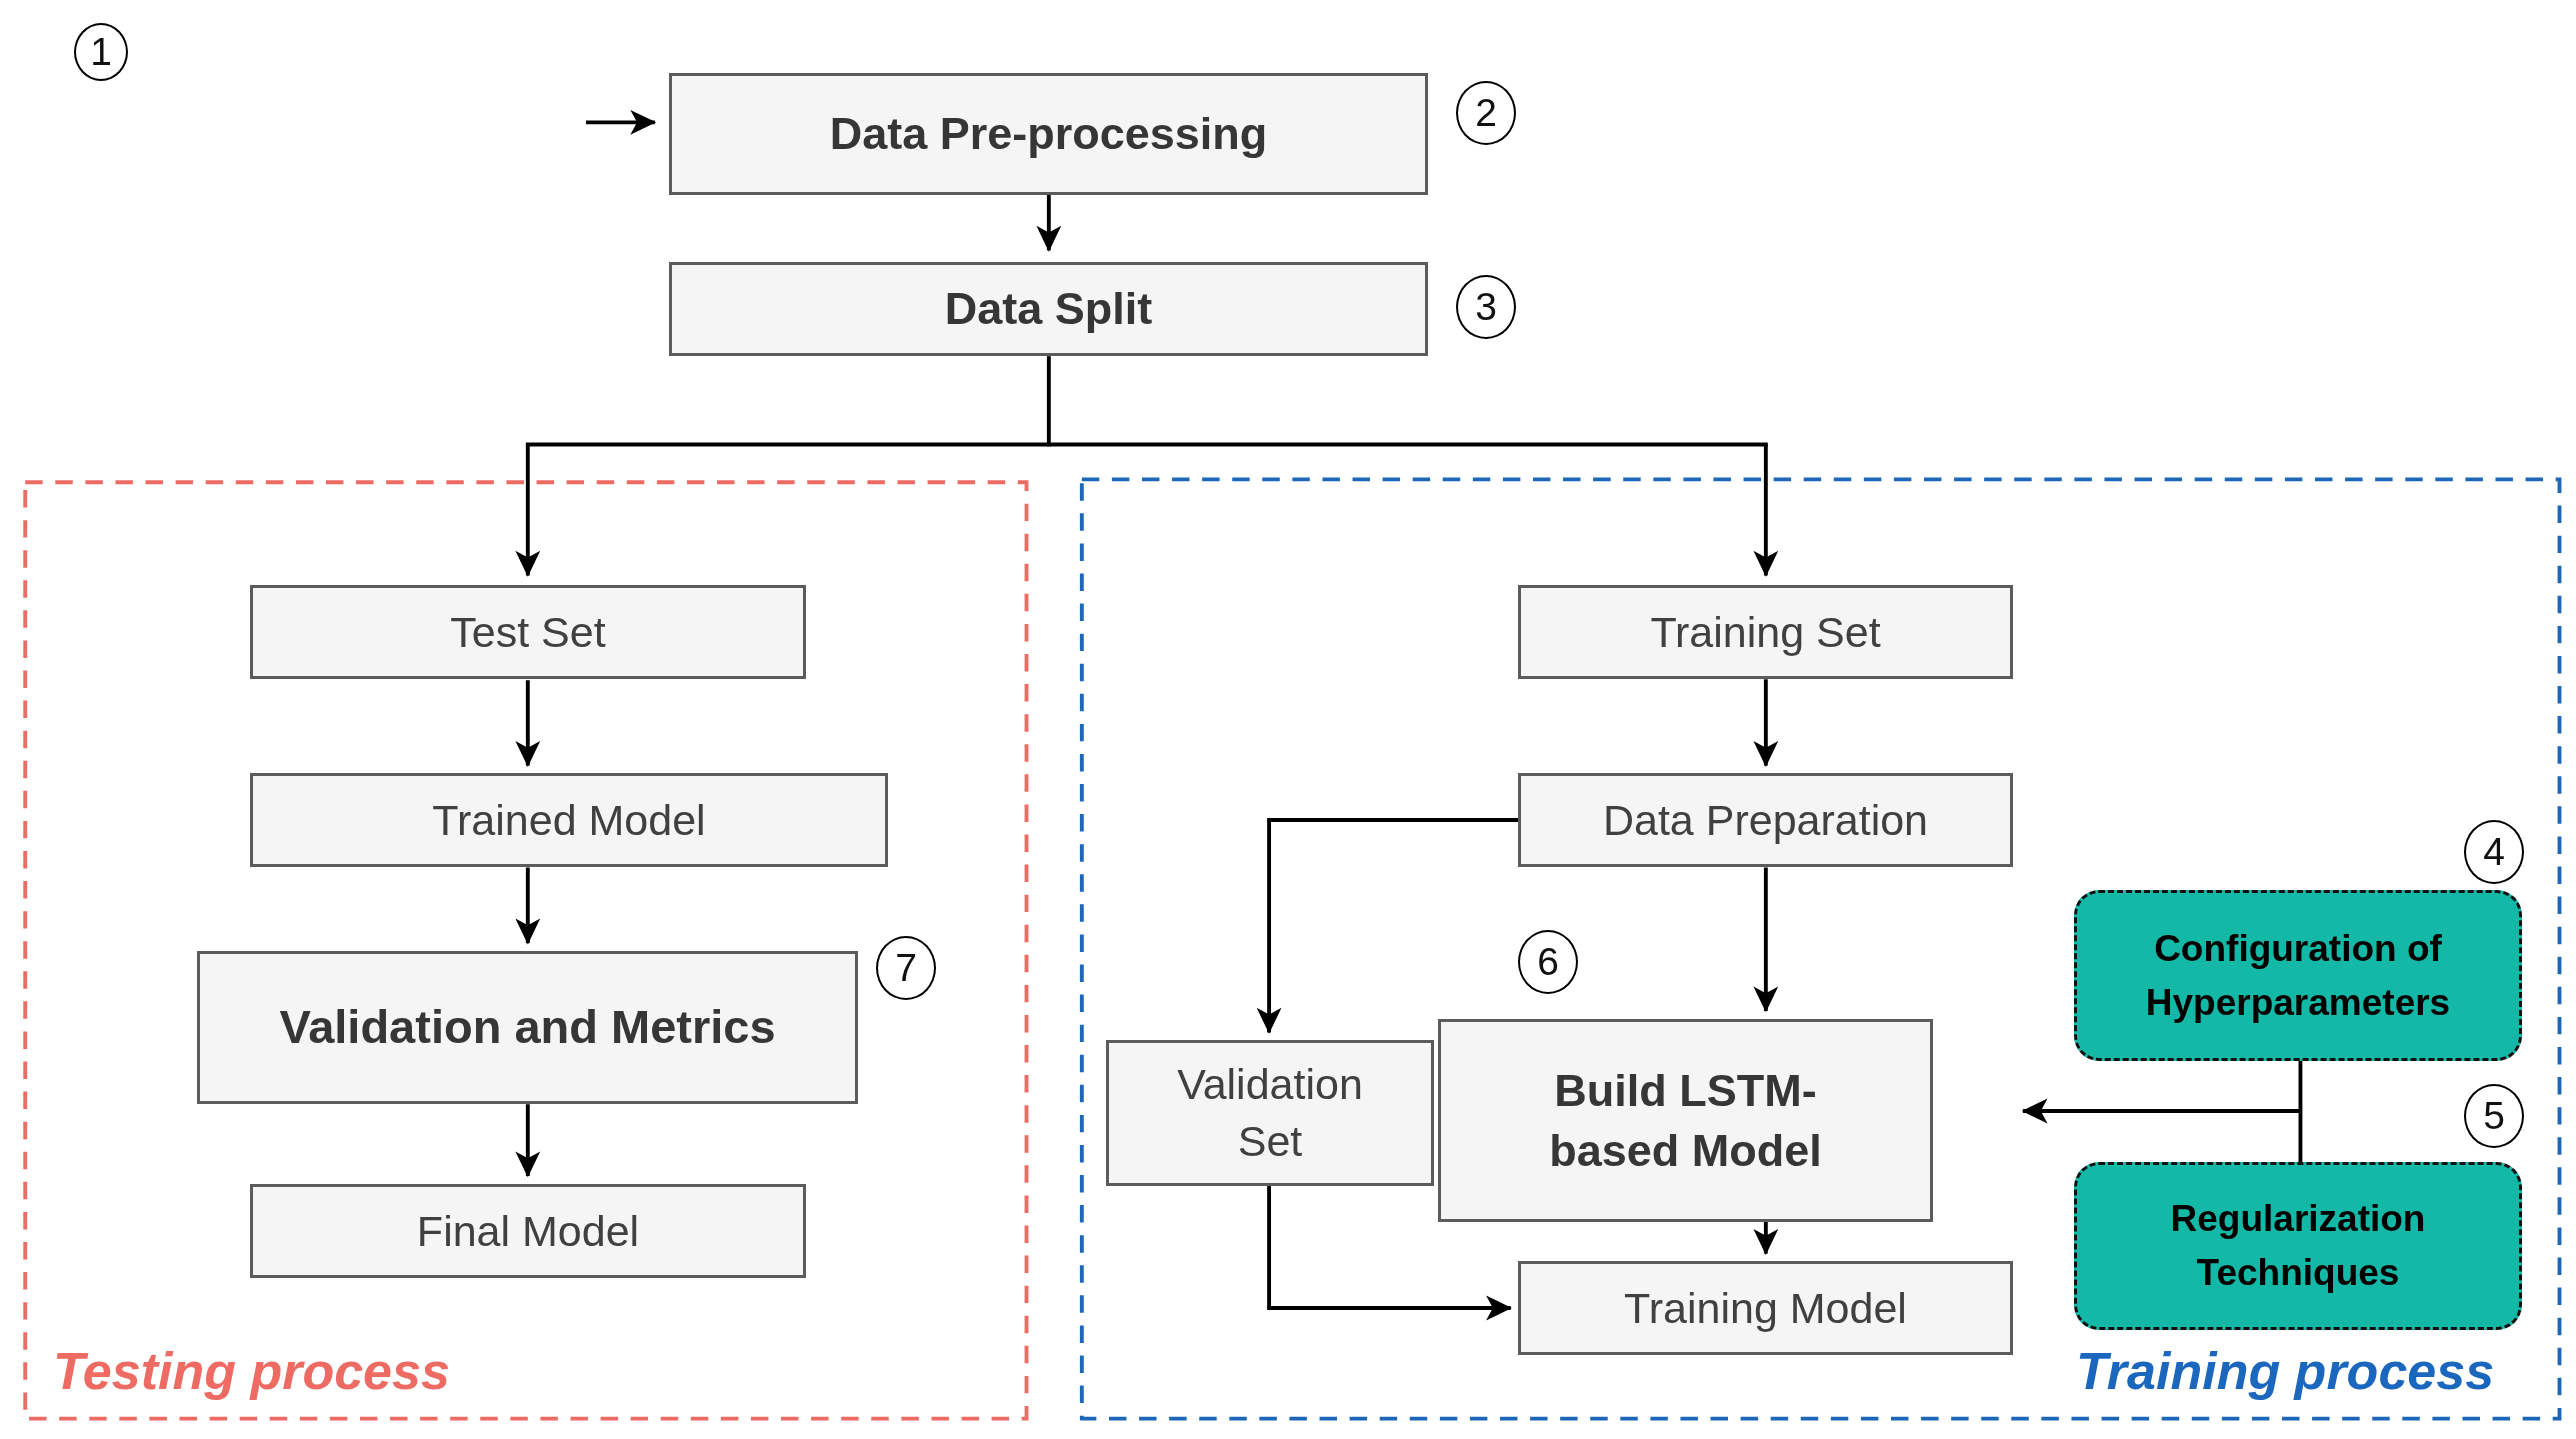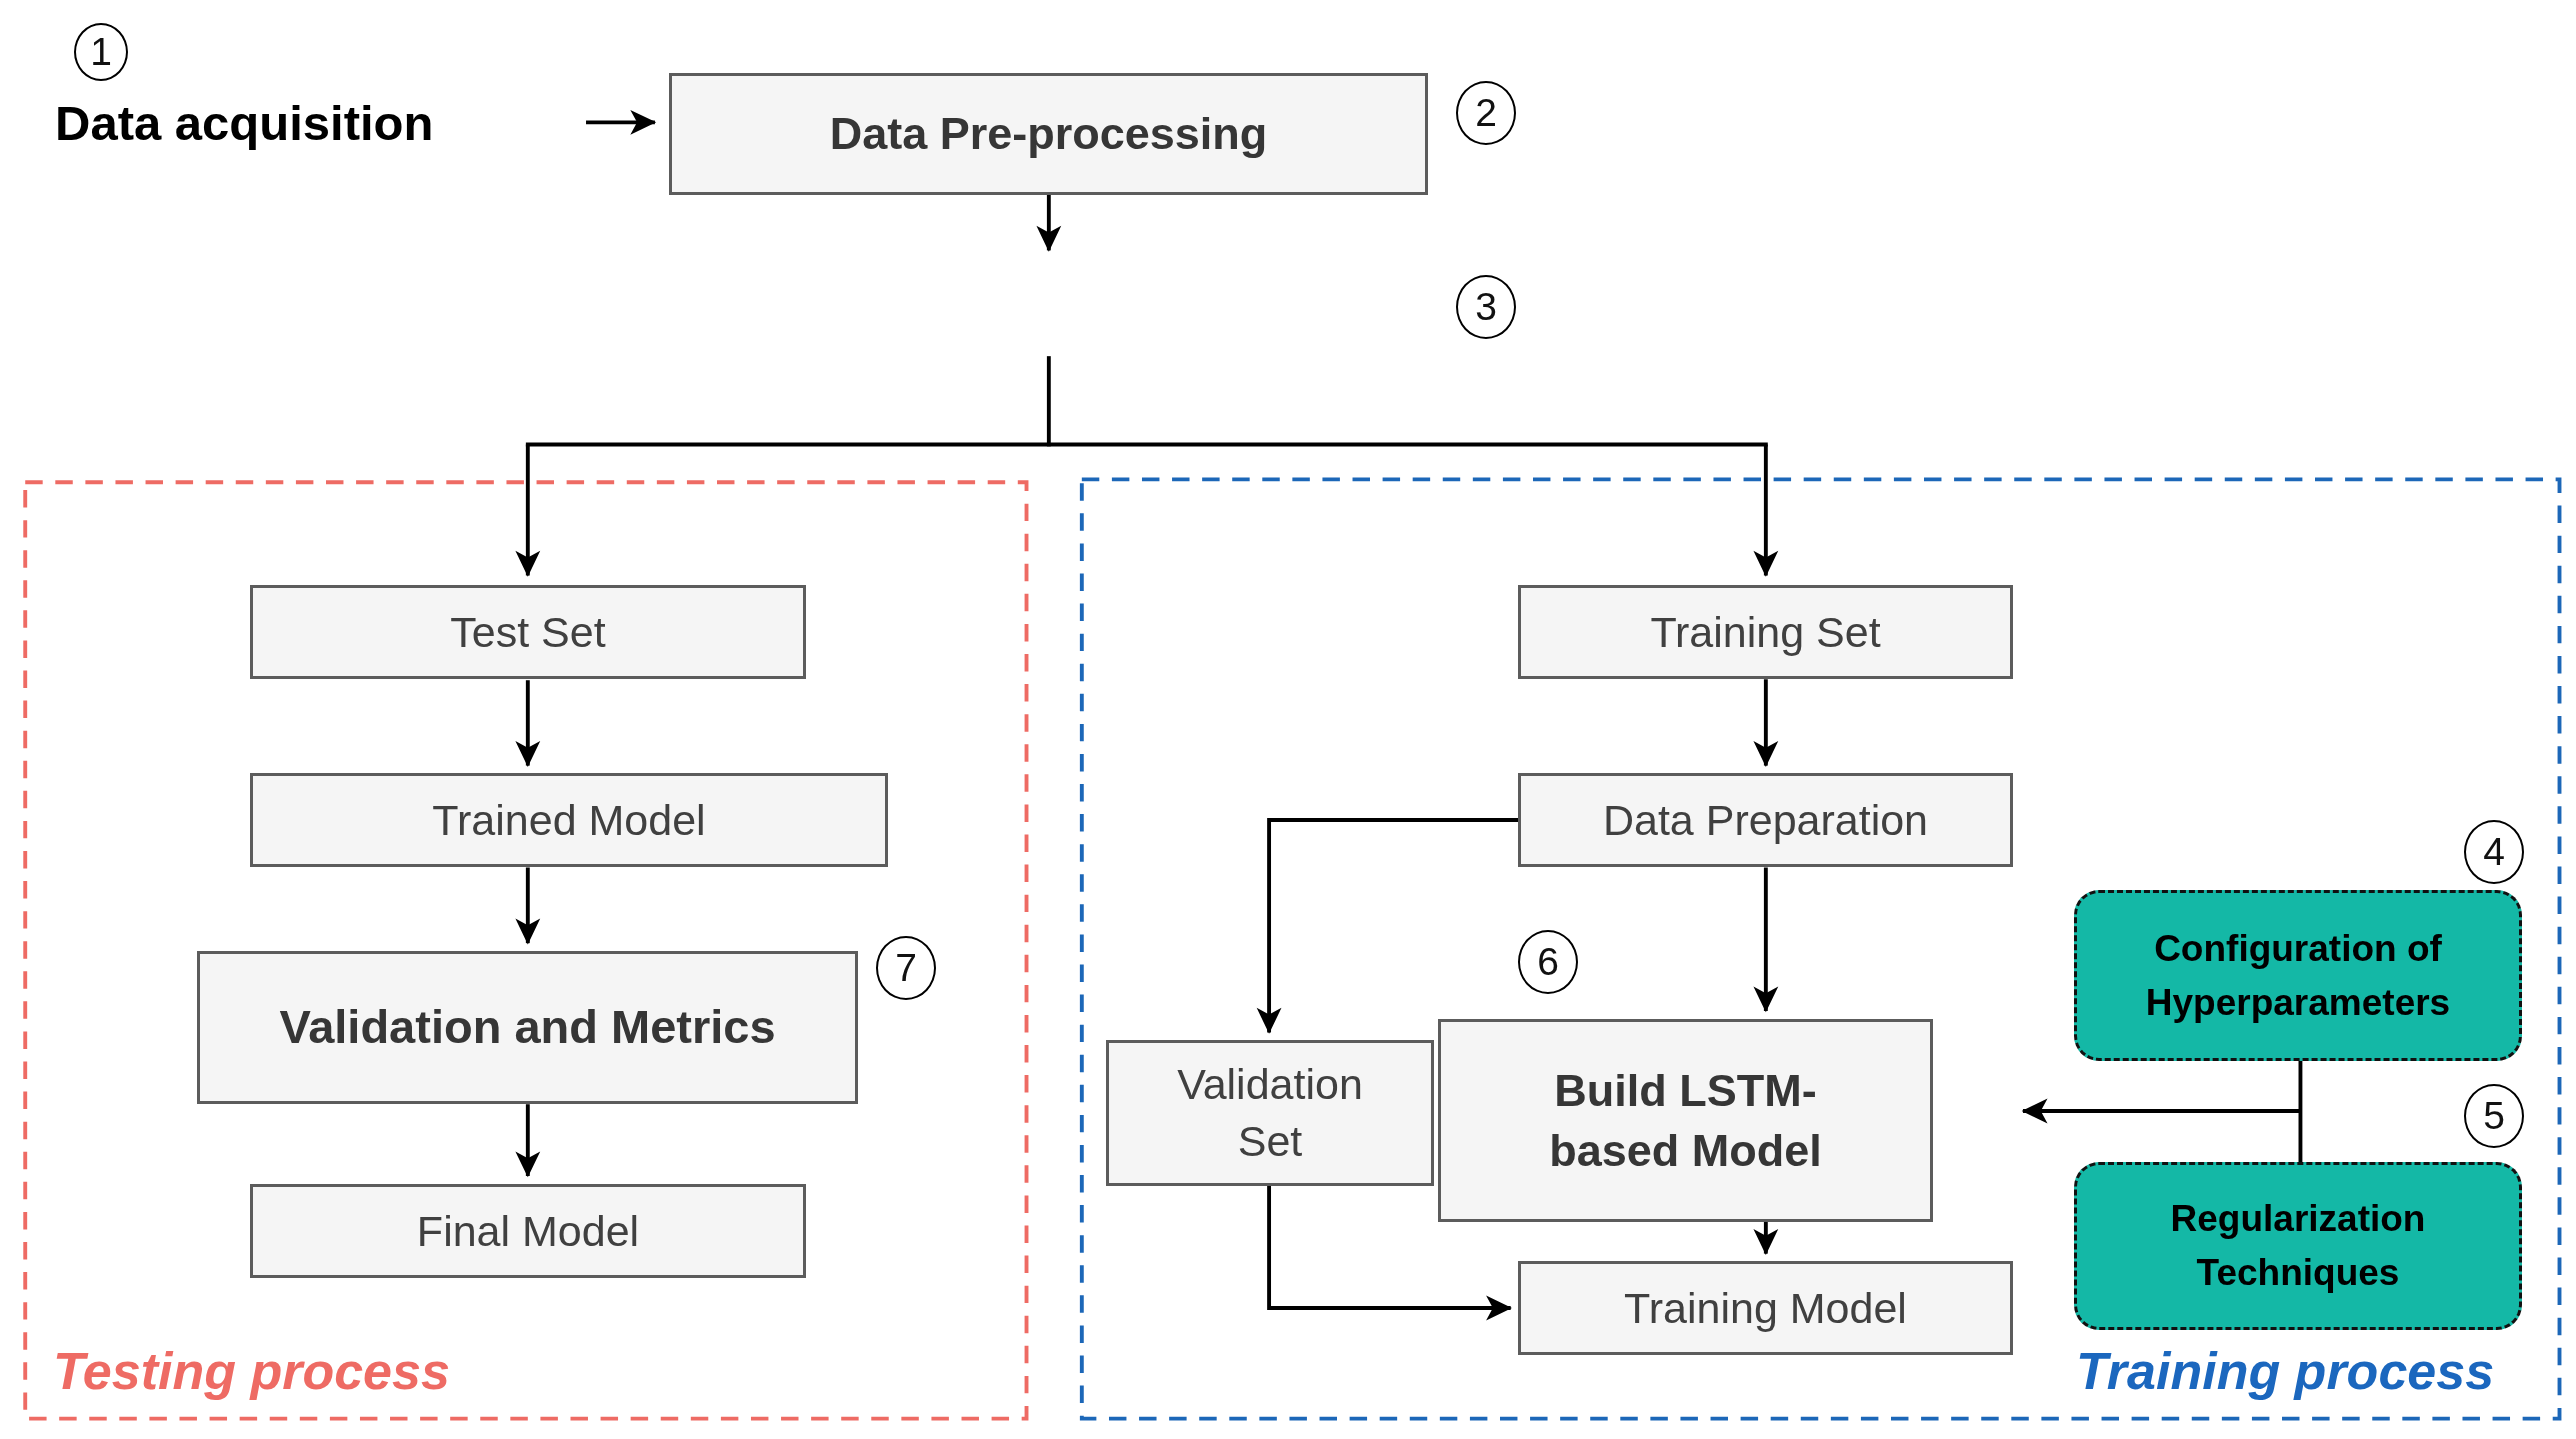--- a/index.html
+++ b/index.html
@@ -71,32 +71,34 @@
       <path d="M1820,700 L1820,789" marker-end="url(#ah)"></path>
       <path d="M1565,845 L1308,845 L1308,1064" marker-end="url(#ah)"></path>
       <path d="M1820,894 L1820,1042" marker-end="url(#ah)"></path>
       <path d="M1820,1230 L1820,1292" marker-end="url(#ah)"></path>
       <path d="M1308,1222 L1308,1348 L1557,1348" marker-end="url(#ah)"></path>
       <path d="M2371,1093 L2371,1198"></path>
       <path d="M2371,1145 L2085,1145" marker-end="url(#ah)"></path>
     </g>
   </svg>
 
-  <div class="sourceLabel">Data acquisition</div>
 
   <div class="badge" style="left:74px;top:23px;width:54px;height:58px;">1</div>
   <div class="badge" style="left:1456px;top:81px;width:60px;height:64px;">2</div>
   <div class="badge" style="left:1456px;top:275px;width:60px;height:64px;">3</div>
   <div class="badge" style="left:2464px;top:820px;width:60px;height:64px;">4</div>
   <div class="badge" style="left:2464px;top:1084px;width:60px;height:64px;">5</div>
   <div class="badge" style="left:1518px;top:930px;width:60px;height:64px;">6</div>
   <div class="badge" style="left:876px;top:936px;width:60px;height:64px;">7</div>
 
   <div class="node bold big" style="left:669px;top:73px;width:759px;height:122px;">
     <span>Data Pre-processing</span>
+  </div>
+  <div class="node bold big" style="left:669px;top:262px;width:759px;height:94px;">
+    <span>Data Split</span>
   </div>
 
   <div class="node" style="left:250px;top:585px;width:556px;height:94px;">
     <span>Test Set</span>
   </div>
   <div class="node" style="left:250px;top:773px;width:638px;height:94px;">
     <span>Trained Model</span>
   </div>
   <div class="node bold vm" style="left:197px;top:951px;width:661px;height:153px;">
     <span>Validation and Metrics</span>

